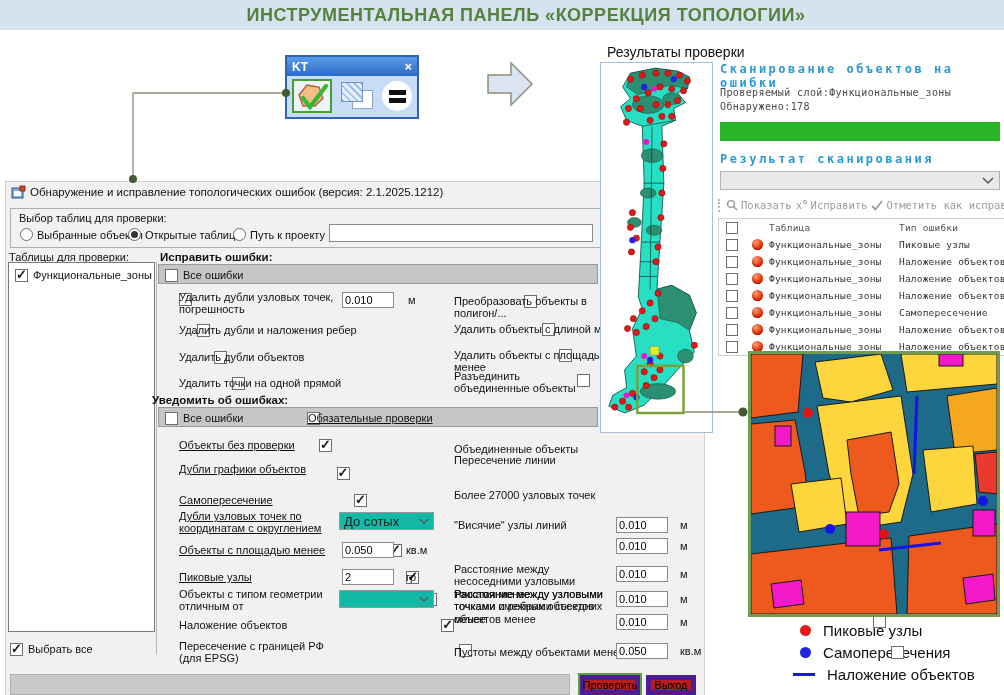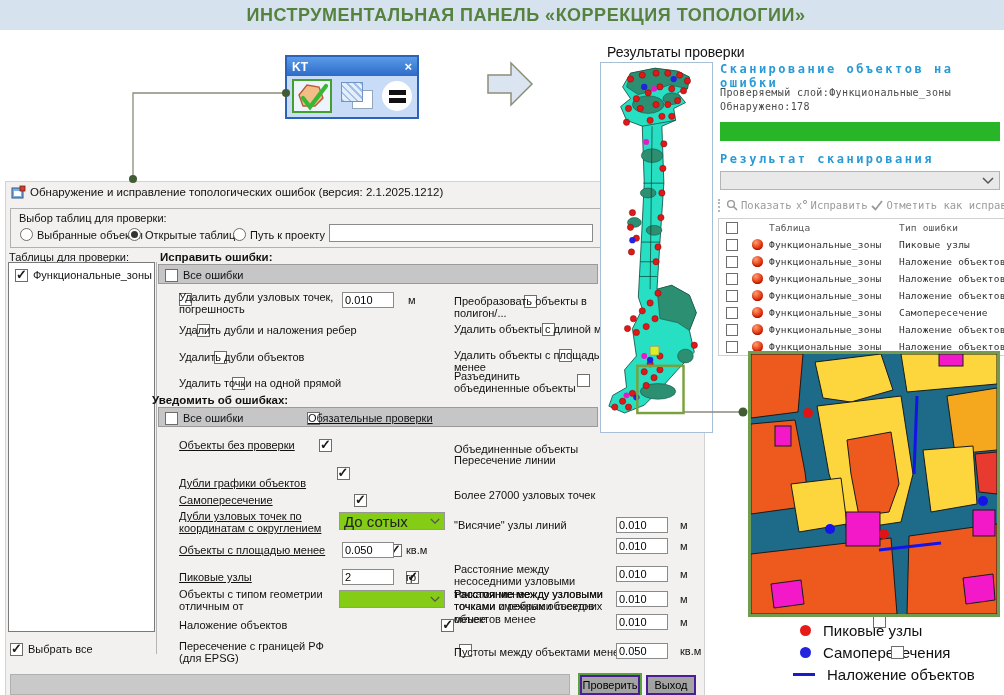--- a/index.html
+++ b/index.html
@@ -25,30 +25,30 @@
   
   .cb{width:13px;height:13px;border:1px solid #6d6d6d;background:#fff;box-sizing:border-box;position:relative;display:inline-block;flex:none;}
   .cb.on::after{content:"\2713";position:absolute;left:0px;top:-3px;font-size:13px;font-weight:bold;color:#1c1c1c;}
   .radio{width:13px;height:13px;border:1px solid #6d6d6d;border-radius:50%;background:#fff;box-sizing:border-box;display:inline-block;}
   .radio.on::after{content:"";display:block;width:7px;height:7px;margin:2px;border-radius:50%;background:#333;}
   .lbl{font-size:11px;line-height:1.12;color:#111;}
   .link{text-decoration:underline;}
   .txt{position:absolute;width:52px;height:16px;font-size:11px;font-family:"Liberation Sans",sans-serif;
        border:1px solid #8a8a8a;padding:0 2px;box-sizing:border-box;background:#fff;}
   .unit{position:absolute;font-size:11px;color:#111;}
-  .dd{position:absolute;width:106px;height:18px;border:1px solid #979797;background:#84cc16;box-sizing:border-box;
-      display:flex;align-items:center;justify-content:space-between;padding:0 4px;font-size:15px;color:#222;}
+  .dd{position:absolute;width:95px;height:18px;border:1px solid #979797;background:#14b8a6;box-sizing:border-box;
+      display:flex;align-items:center;justify-content:space-between;padding:0 4px;font-size:13px;color:#222;}
   .chev{flex:none;}
   
   #dlg{left:5px;top:175px;width:700px;height:515px;background:#f2f1ef;border:1px solid #d2d2d2;box-sizing:border-box;margin-top:6px;}
   #dlg .hdr{position:absolute;left:24px;top:4px;font-size:11.5px;color:#111;}
   .grp{position:absolute;border:1px solid #b0b0b0;background:#f2f1ef;}
   .secbar{position:absolute;height:20px;background:#c6c6c6;border:1px solid #9a9a9a;box-sizing:border-box;}
   .sechdr{position:absolute;font-size:11.5px;font-weight:bold;color:#111;}
-  .btn{position:absolute;height:20px;background:#a3a3a3;border:2px solid #4c1d95;font-size:11px;
+  .btn{position:absolute;height:20px;background:#b91c1c;border:5px solid #4c1d95;font-size:11px;
        font-family:"Liberation Sans",sans-serif;display:flex;align-items:center;justify-content:center;box-sizing:border-box;}
   
   #scan{left:718px;top:60px;width:290px;height:292px;font-family:"DejaVu Sans Mono",monospace;}
   #scan .blueh{color:#2a9ad5;font-weight:bold;font-size:12px;letter-spacing:2.5px;}
   #scan .meta{font-size:10px;color:#4a4a4a;letter-spacing:.4px;}
   #scan .prog{position:absolute;left:2px;top:62px;width:280px;height:19px;background:#28b628;}
   #scan .seldd{position:absolute;left:2px;top:111px;width:280px;height:19px;border:1px solid #b4b4b4;background:#e9e9e9;
        display:flex;align-items:center;justify-content:flex-end;padding:0 5px;box-sizing:border-box;}
   .tbbar{position:absolute;left:0px;top:136px;width:290px;height:18px;display:flex;align-items:center;gap:4px;color:#9b9b9b;font-size:10.5px;}
   .tbbar .grip{width:3px;height:13px;border-left:2px dotted #b5b5b5;margin-right:2px;}
@@ -433,21 +433,21 @@
   <div class="secbar" style="left:152px;top:225px;width:440px;">
     <span class="cb abs" style="left:6px;top:3px;"></span>
     <span class="lbl abs" style="left:24px;top:4px;">Все ошибки</span>
     <span class="cb abs" style="left:131px;top:3px;"></span>
     <span class="lbl link abs" style="left:149px;top:4px;">Обязательные проверки</span>
   </div>
 
   <span class="cb abs on" style="left:156px;top:256px;"></span>
   <span class="lbl link abs" style="left:173px;top:257px;">Объекты без проверки</span>
   <span class="cb abs on" style="left:156px;top:284px;"></span>
-  <span class="lbl link abs" style="left:173px;top:295px;text-align:center;">Дубли графики объектов</span>
+  <span class="lbl link abs" style="left:173px;top:281px;text-align:center;">Дубли графики объектов</span>
   <span class="cb abs on" style="left:156px;top:311px;"></span>
   <span class="lbl link abs" style="left:173px;top:312px;">Самопересечение</span>
 
   <span class="cb abs on" style="left:156px;top:331px;"></span>
   <span class="lbl link abs" style="left:173px;top:328px;width:158px;">Дубли узловых точек по координатам с округлением</span>
   <div class="dd" style="left:333px;top:330px;">
     <span>До сотых</span>
     <svg class="chev" width="10" height="7" viewBox="0 0 12 8">
       <polyline points="1,1 6,6 11,1" fill="none" stroke="#555" stroke-width="1.5"></polyline>
       </svg>

